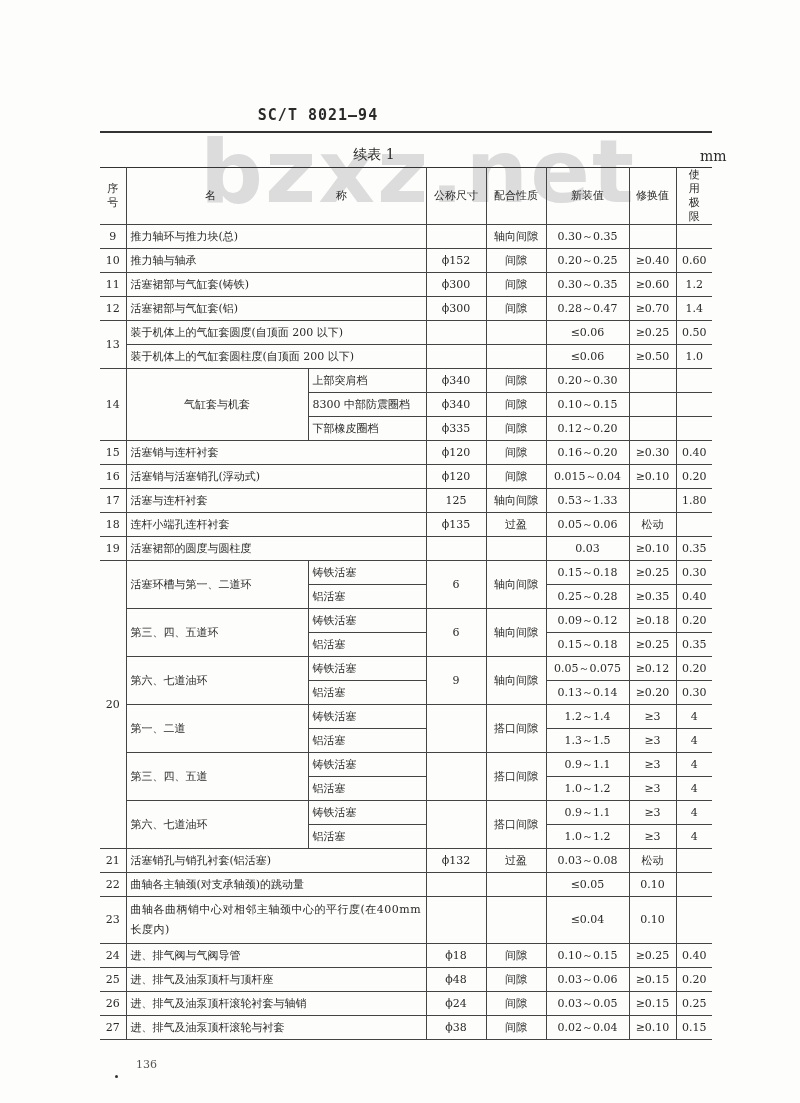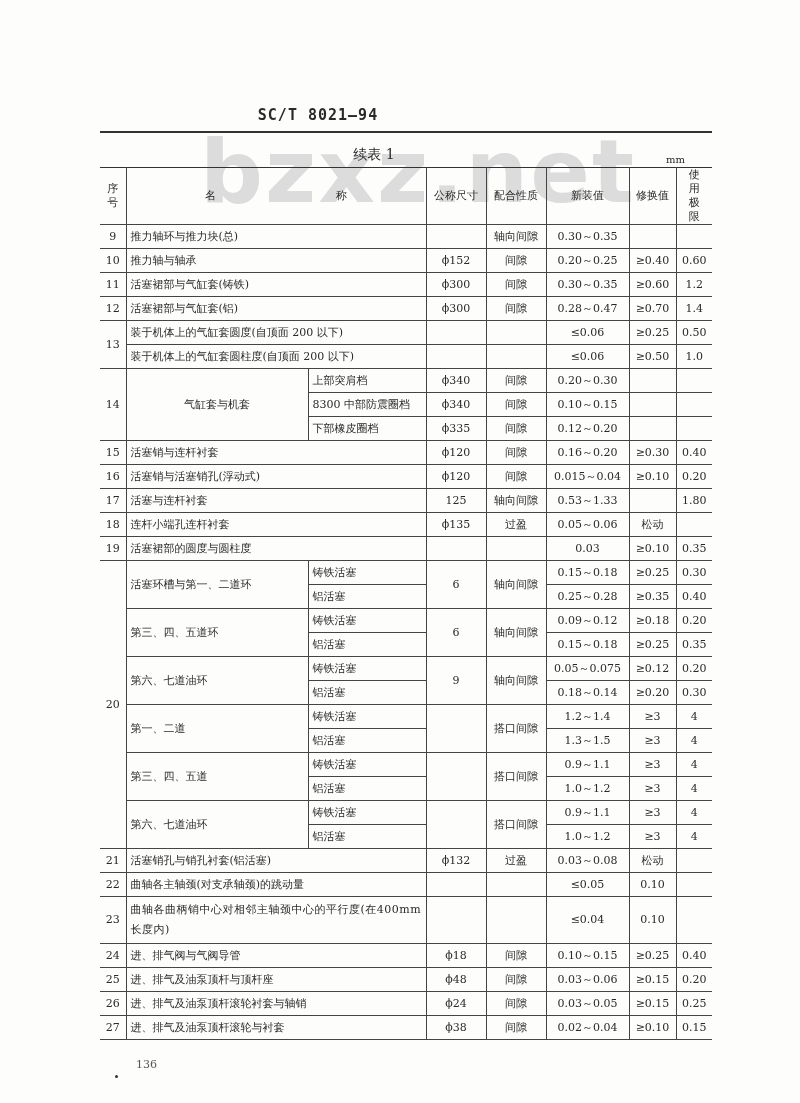--- a/index.html
+++ b/index.html
@@ -4,21 +4,21 @@
 <style>
   html,body{margin:0;padding:0;}
   body{width:800px;height:1103px;background:#fdfdfb;position:relative;overflow:hidden;
        font-family:"DejaVu Serif","Liberation Serif",serif;color:#2a2a2a;}
   .std-code{position:absolute;top:106px;left:0;width:636px;text-align:center;font-size:15px;
        font-weight:bold;letter-spacing:1px;font-family:"DejaVu Sans Mono","Liberation Mono",monospace;}
   .rule-top{position:absolute;top:131px;left:100px;width:612px;height:2px;background:#333;}
   .watermark{position:absolute;top:132px;left:200px;font-family:"DejaVu Sans","Liberation Sans",sans-serif;
        font-size:88px;font-weight:bold;color:#dcdcdc;letter-spacing:2px;line-height:80px;z-index:0;}
   .caption{position:absolute;top:146px;left:4px;width:740px;text-align:center;font-size:14px;z-index:2;}
-  .unit{position:absolute;top:148px;left:666px;font-size:10px;z-index:2;margin-top:6px;}
+  .unit{position:absolute;top:148px;left:700px;font-size:14px;z-index:2;}
   table{position:absolute;top:167px;left:100px;width:612px;border-collapse:collapse;table-layout:fixed;
         z-index:2;font-size:11px;}
   table tr:first-child td{border-top:1.6px solid #333;}
   td{border:1px solid #444;padding:0 4px;height:23px;line-height:14px;vertical-align:middle;
      background:transparent;}
   td:first-child{border-left:none;text-align:center;}
   td:last-child{border-right:none;}
   td.c{text-align:center;}
   td.l{text-align:left;}
   td.hdr{height:44px;text-align:center;}
@@ -235,21 +235,21 @@
     <td class="l" rowspan="2">第六、七道油环</td>
     <td class="l">铸铁活塞</td>
     <td class="c" rowspan="2">9</td>
     <td class="c" rowspan="2">轴向间隙</td>
     <td class="c">0.05～0.075</td>
     <td class="c">≥0.12</td>
     <td class="c">0.20</td>
   </tr>
   <tr>
     <td class="l">铝活塞</td>
-    <td class="c">0.18～0.14</td>
+    <td class="c">0.13～0.14</td>
     <td class="c">≥0.20</td>
     <td class="c">0.30</td>
   </tr>
 
   <tr>
     <td class="l" rowspan="2">第一、二道</td>
     <td class="l">铸铁活塞</td>
     <td class="c" rowspan="2"></td>
     <td class="c" rowspan="2">搭口间隙</td>
     <td class="c">1.2～1.4</td>

